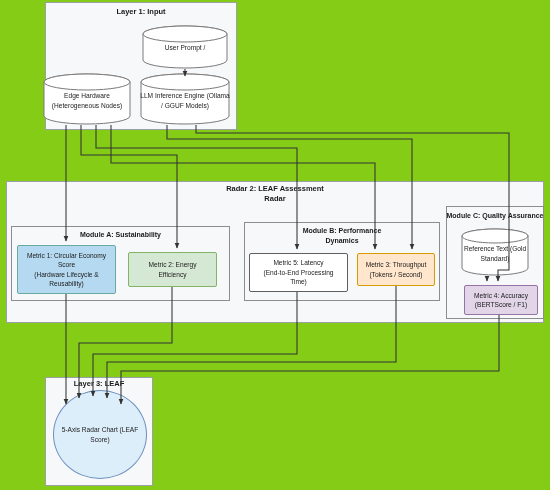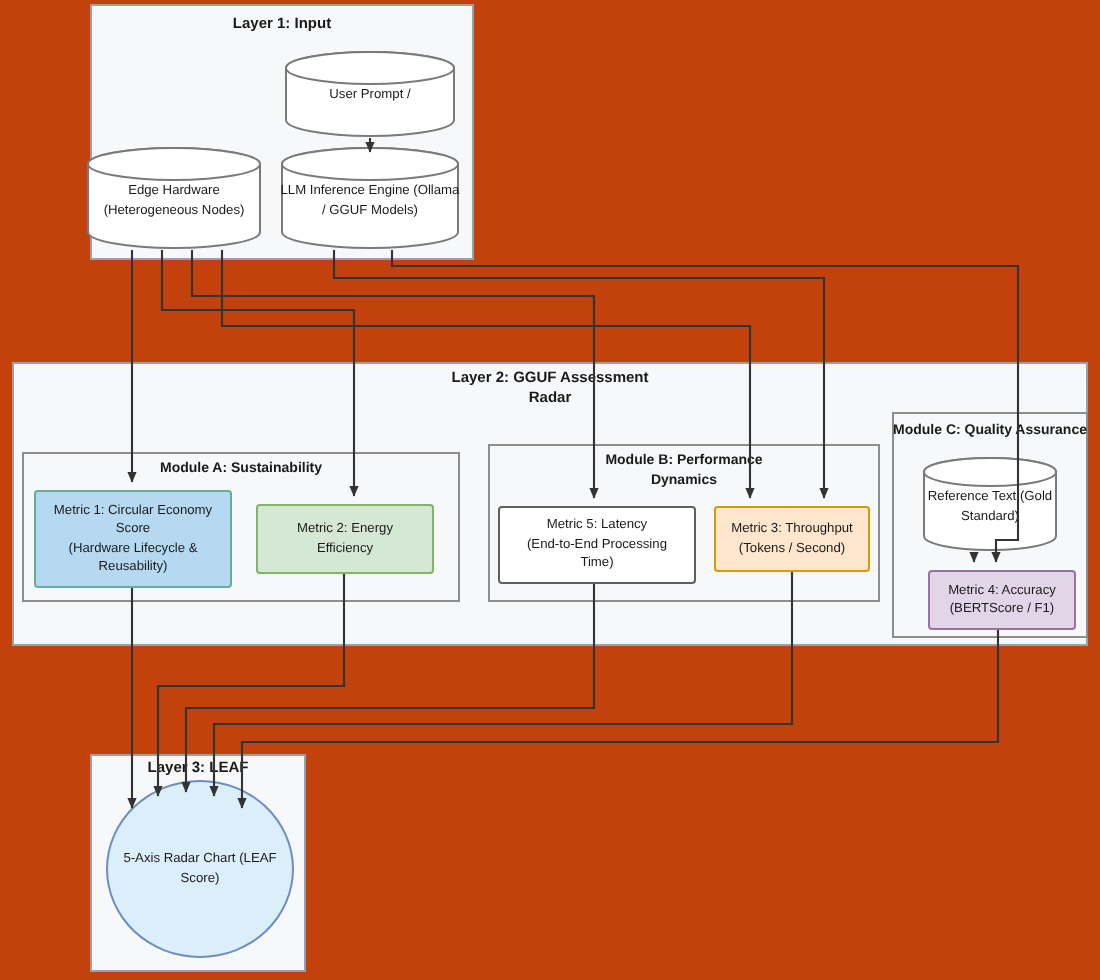--- a/index.html
+++ b/index.html
@@ -2,21 +2,21 @@
 <html><head>
 <meta charset="utf-8">
 <style>
   html,body{margin:0;padding:0;background:#ffffff;}
   body{
     width:550px;height:490px;
     font-family:"Liberation Sans","DejaVu Sans",sans-serif;
     color:#1a1a1a;
     -webkit-font-smoothing:antialiased;
   }
-  #stage{position:relative;width:550px;height:490px;overflow:hidden;background:#c2410c;}
+  #stage{position:relative;width:550px;height:490px;overflow:hidden;background:#84cc16;}
 
   svg#wires{position:absolute;left:0;top:0;width:550px;height:490px;pointer-events:none;}
 
   .box{position:absolute;box-sizing:border-box;}
 
   
   .layer{
     background:#f7f8fa;
     border:1px solid #9aa0a6;
   }
@@ -118,21 +118,21 @@
       <ellipse cx="45" cy="9" rx="44" ry="8" fill="#ffffff" stroke="#7a7a7a" stroke-width="1"></ellipse>
     </svg>
     <div class="cyl-label" style="top:18px;">
       <span>LLM Inference Engine</span>
       <span>(Ollama / GGUF Models)</span>
     </div>
   </div>
 
   <div class="box layer" style="left:6px;top:181px;width:538px;height:142px;"></div>
   <div class="layer-title" style="left:6px;width:538px;top:184px;">
-    <span>Layer 2: GGUF Assessment</span><br>
+    <span>Radar 2: LEAF Assessment</span><br>
     <span>Radar</span>
   </div>
 
   <div class="box module" style="left:11px;top:226px;width:219px;height:75px;"></div>
   <div class="module-title" style="left:11px;width:219px;top:230px;">Module A: Sustainability</div>
 
   <div class="node n-blue" style="left:17px;top:245px;width:99px;height:49px;">
     <div>
       <span>Metric 1: Circular Economy</span>
       <span>Score</span>

